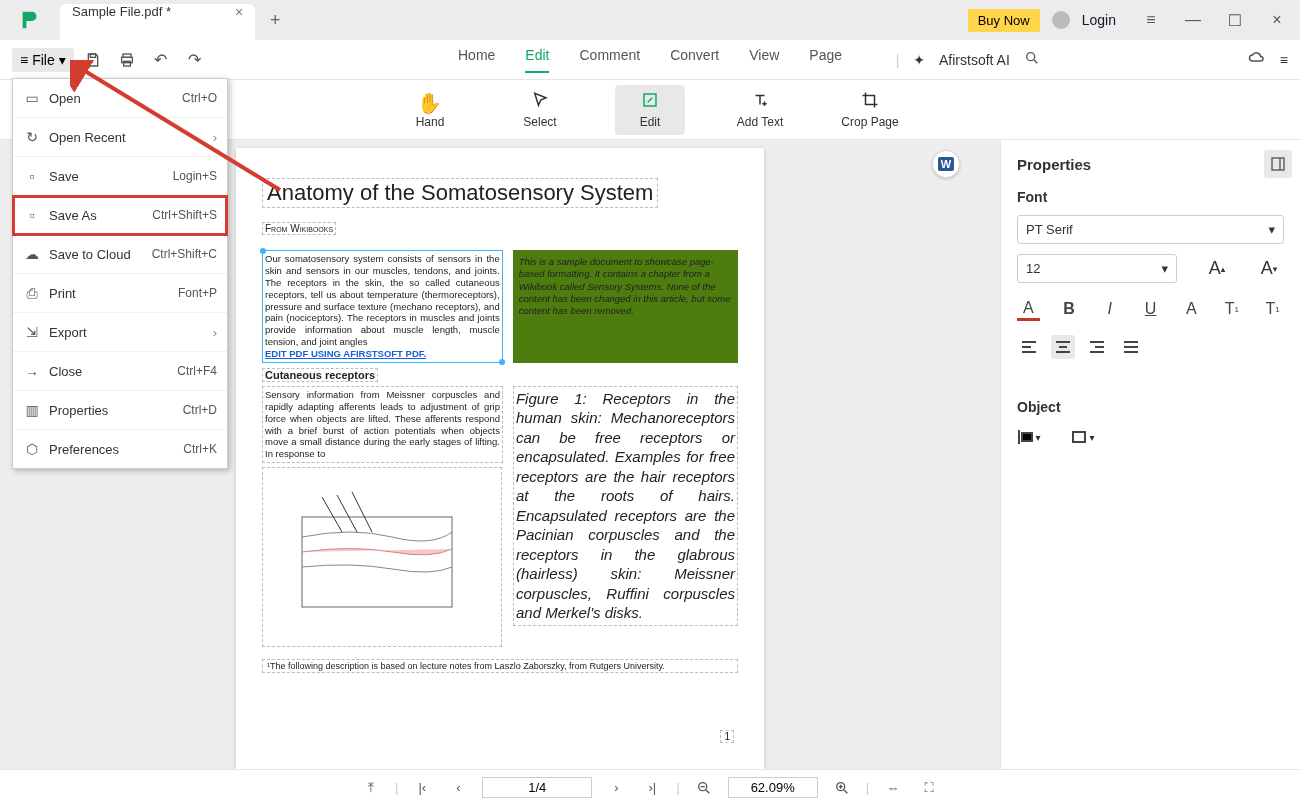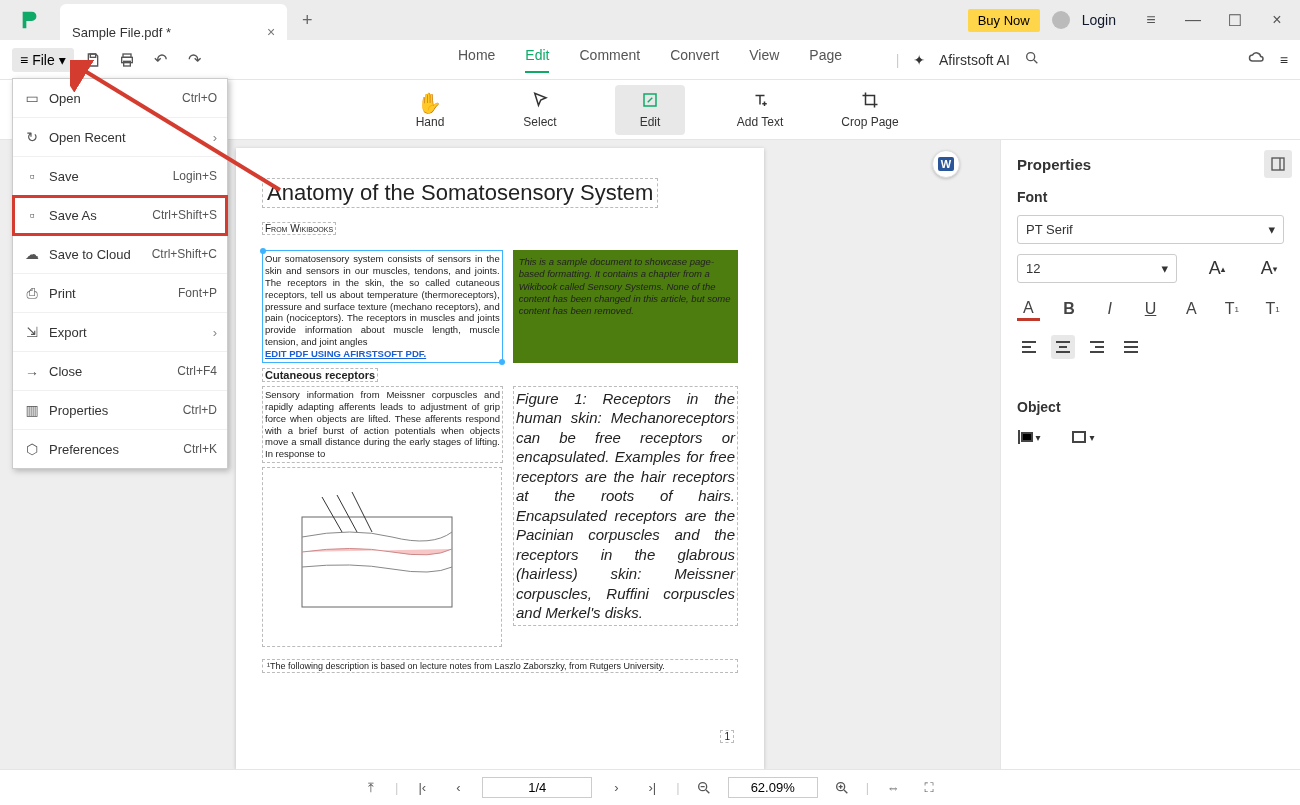--- a/index.html
+++ b/index.html
@@ -1,20 +1,20 @@
 <!DOCTYPE html>
 <html><head>
 <meta charset="utf-8">
 <style>
 * { margin: 0; padding: 0; box-sizing: border-box; font-family: -apple-system, "Segoe UI", Arial, sans-serif; }
 body { background: #f0f0f0; width: 1300px; height: 805px; position: relative; overflow: hidden; }
 
 .titlebar { height: 40px; background: #ececec; display: flex; align-items: stretch; }
 .app-logo { width: 60px; display:flex; align-items:center; justify-content:center; }
-.tab { background: #fff; border-radius: 6px 6px 0 0; display:flex; align-items:flex-end; padding: 0 12px; margin-top: 4px; font-size: 13px; color:#333; gap: 96px; }
+.tab { background: #fff; border-radius: 6px 6px 0 0; display:flex; align-items:flex-start; padding: 0 12px; margin-top: 4px; font-size: 13px; color:#333; gap: 64px; }
 .tab .close { color:#777; font-size: 14px; cursor:pointer; }
 .newtab { width: 40px; display:flex; align-items:center; justify-content:center; color:#666; font-size:18px; }
 .titlebar-right { margin-left:auto; display:flex; align-items:center; gap: 12px; padding-right: 8px; }
 .buy-now { background: #ffd54a; padding: 4px 10px; font-size: 13px; border-radius: 2px; }
 .avatar { width:18px; height:18px; border-radius:50%; background:#bbb; display:inline-block;}
 .login-txt { font-size: 14px; color:#0f172a; margin-right:8px;}
 .win-btn { width:30px; height:30px; display:flex; align-items:center; justify-content:center; color:#555; }
 
 .menubar { height: 40px; background: #fff; border-bottom: 1px solid #e5e5e5; display:flex; align-items:center; position:relative; }
 .file-area { display:flex; align-items:center; gap:4px; padding-left:12px; height:100%; }

